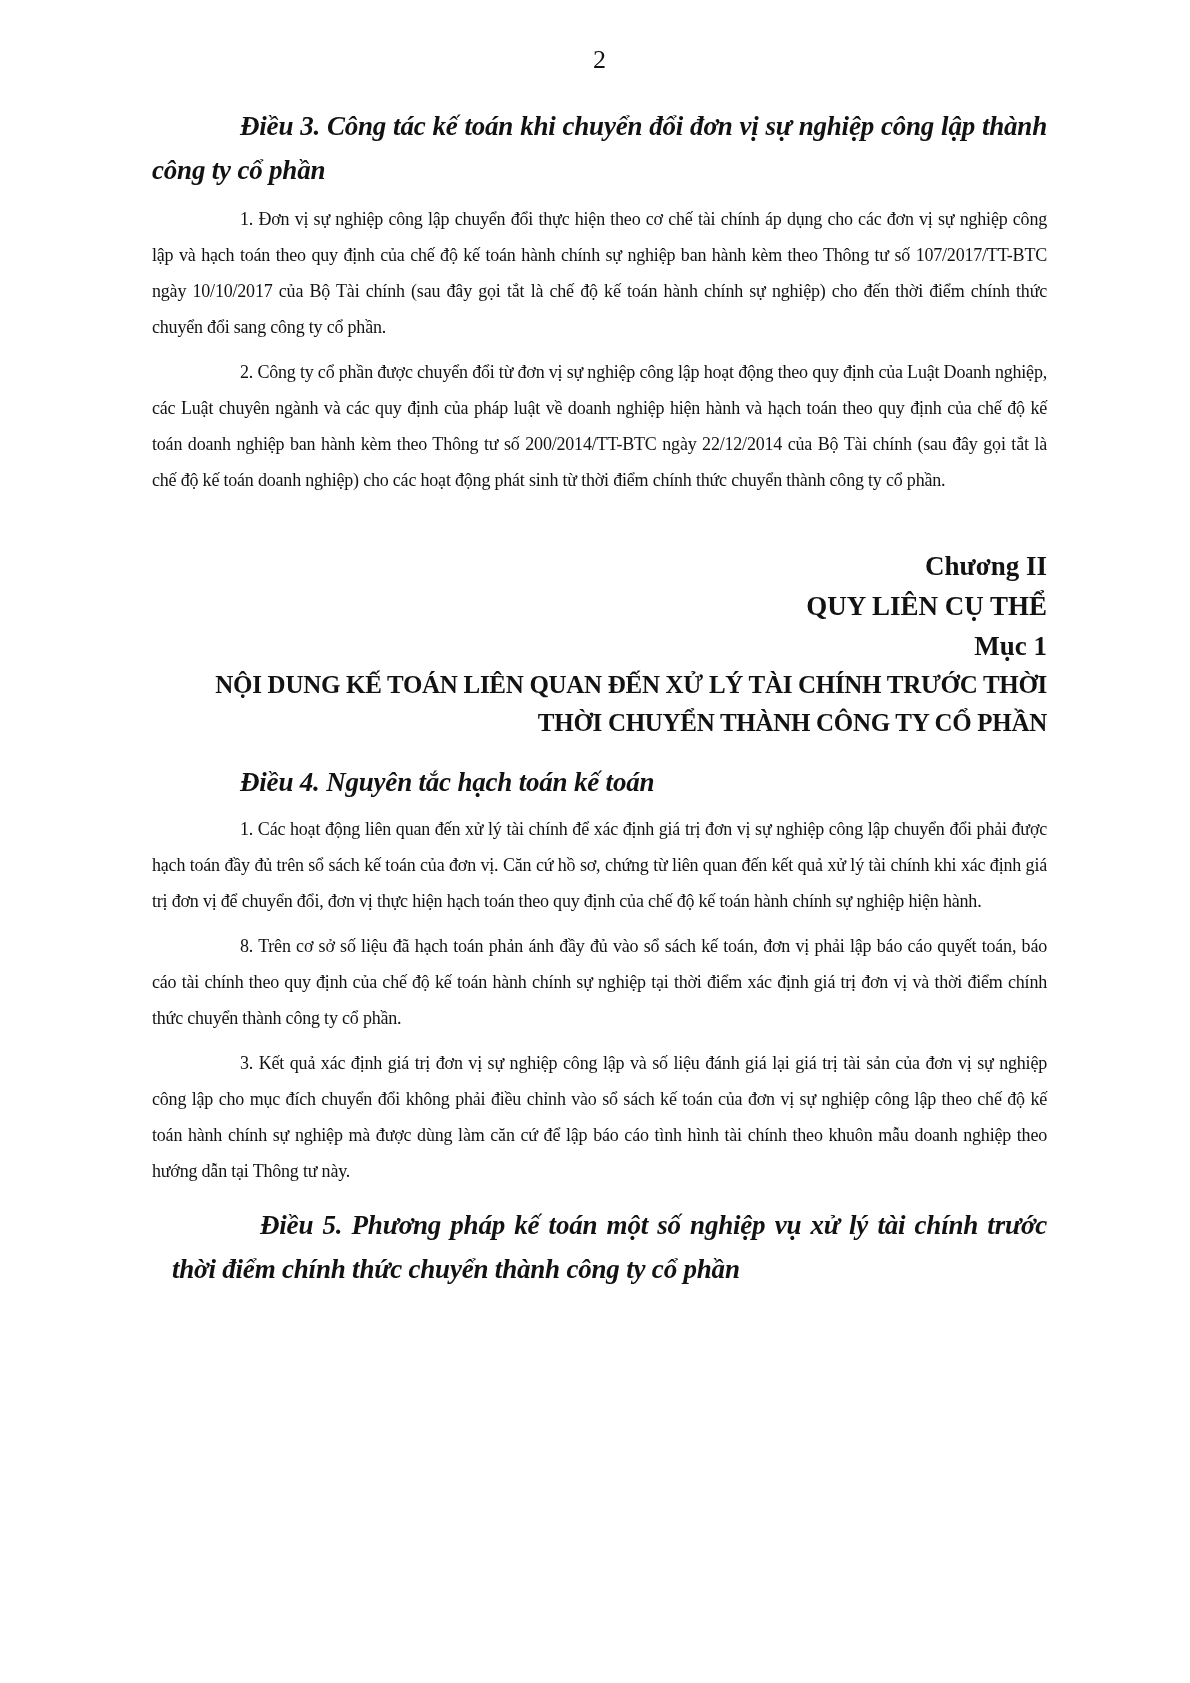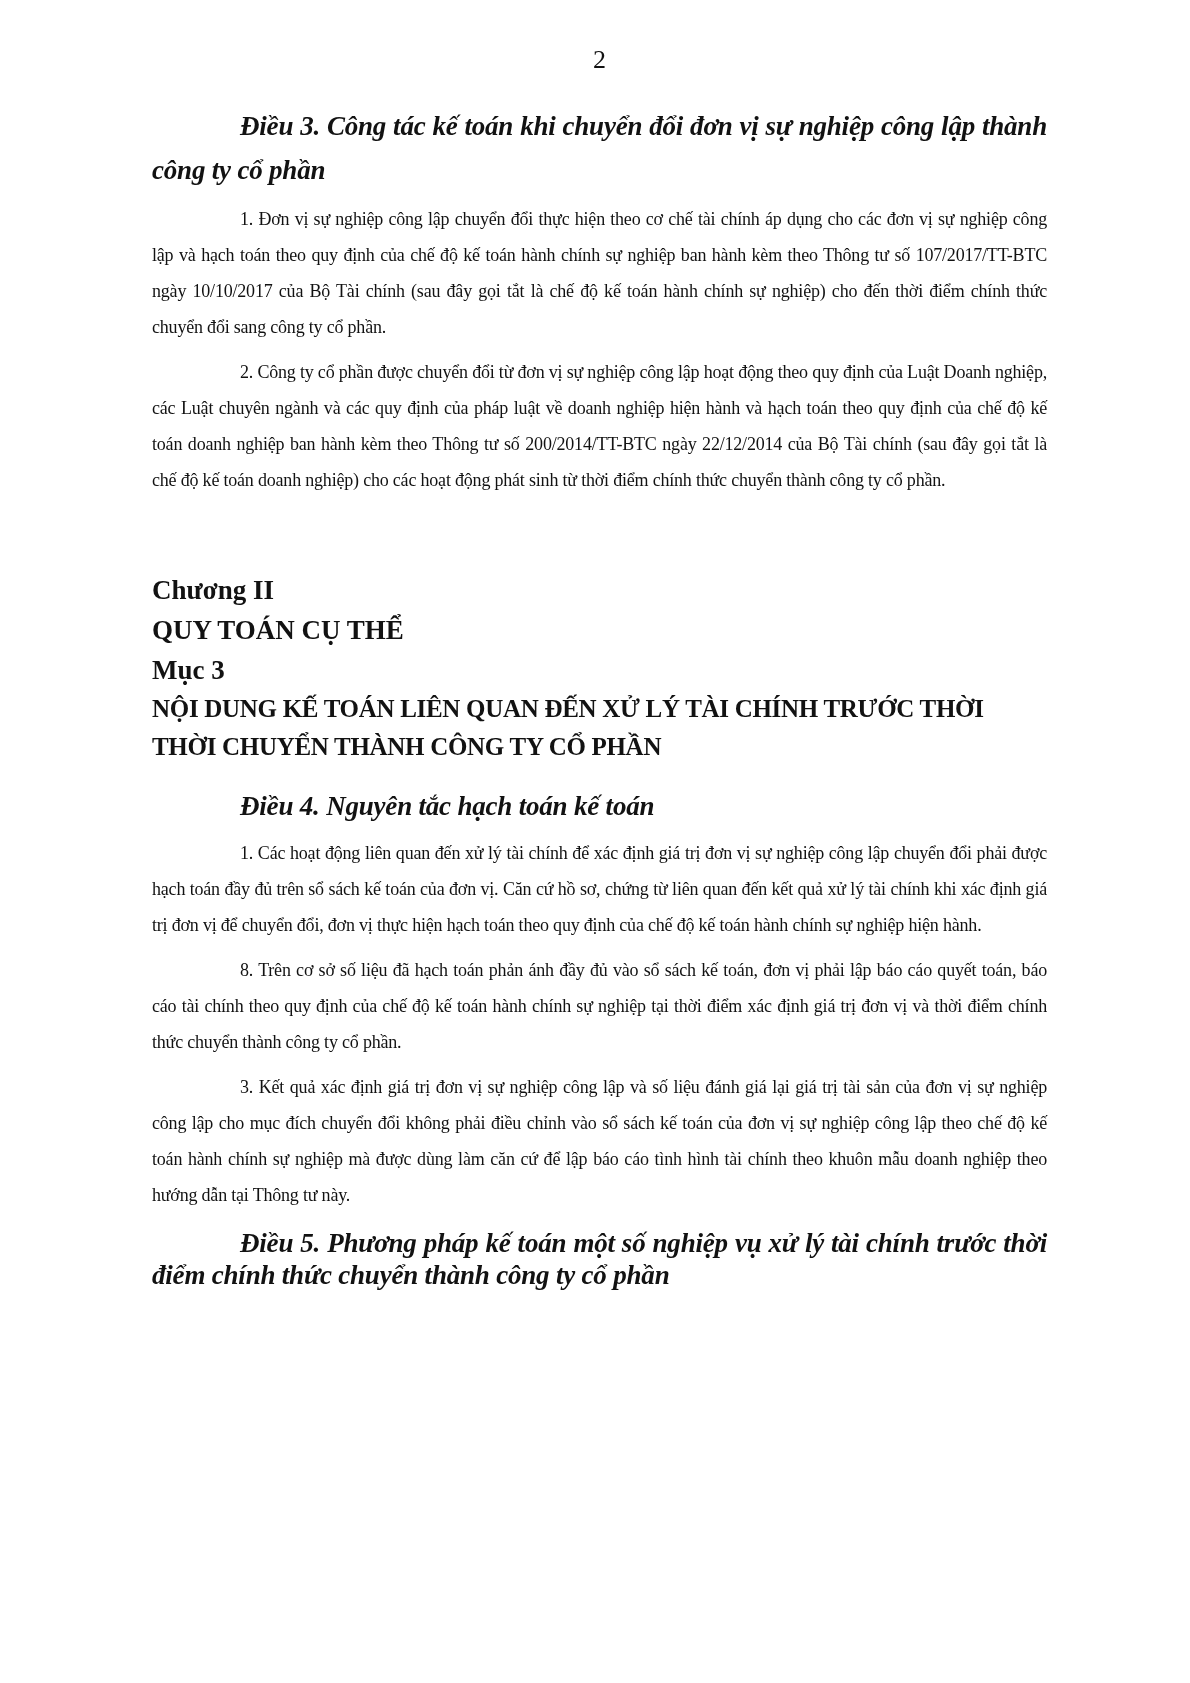--- a/index.html
+++ b/index.html
@@ -39,61 +39,62 @@
   }
   .body-para {
     font-size: 18px;
     line-height: 36px;
     text-align: justify;
     text-indent: 88px;
     letter-spacing: -0.2px;
     margin: 9px 0 0 0;
   }
   .chapter-block {
-    margin-top: 72px;
-    text-align: left;
+    margin-top: 48px;
+    text-align: right;
     font-weight: bold;
   }
   .chapter-label,
   .chapter-title,
   .section-label {
     font-size: 27px;
     line-height: 40px;
   }
   .section-title {
     font-size: 25px;
     line-height: 38px;
     letter-spacing: -0.3px;
   }
   .article-4-heading {
     margin-top: 20px;
     line-height: 40px;
   }
   .article-5-heading {
     margin-top: 14px;
-    line-height: 32px;
+    line-height: 44px;
+    margin-left: 20px;
   }
 </style>
 </head>
 <body>
 
 <div class="page">
 
   <div class="page-number">2</div>
 
   <h2 class="article-heading">Điều 3. Công tác kế toán khi chuyển đổi đơn vị sự nghiệp công lập thành công ty cổ phần</h2>
 
   <p class="body-para">1. Đơn vị sự nghiệp công lập chuyển đổi thực hiện theo cơ chế tài chính áp dụng cho các đơn vị sự nghiệp công lập và hạch toán theo quy định của chế độ kế toán hành chính sự nghiệp ban hành kèm theo Thông tư số 107/2017/TT-BTC ngày 10/10/2017 của Bộ Tài chính (sau đây gọi tắt là chế độ kế toán hành chính sự nghiệp) cho đến thời điểm chính thức chuyển đổi sang công ty cổ phần.</p>
 
   <p class="body-para">2. Công ty cổ phần được chuyển đổi từ đơn vị sự nghiệp công lập hoạt động theo quy định của Luật Doanh nghiệp, các Luật chuyên ngành và các quy định của pháp luật về doanh nghiệp hiện hành và hạch toán theo quy định của chế độ kế toán doanh nghiệp ban hành kèm theo Thông tư số 200/2014/TT-BTC ngày 22/12/2014 của Bộ Tài chính (sau đây gọi tắt là chế độ kế toán doanh nghiệp) cho các hoạt động phát sinh từ thời điểm chính thức chuyển thành công ty cổ phần.</p>
 
   <div class="chapter-block">
     <div class="chapter-label">Chương II</div>
-    <div class="chapter-title">QUY TOÁN CỤ THỂ</div>
-    <div class="section-label">Mục 3</div>
+    <div class="chapter-title">QUY LIÊN CỤ THỂ</div>
+    <div class="section-label">Mục 1</div>
     <div class="section-title">NỘI DUNG KẾ TOÁN LIÊN QUAN ĐẾN XỬ LÝ TÀI CHÍNH TRƯỚC THỜI THỜI CHUYỂN THÀNH CÔNG TY CỔ PHẦN</div>
   </div>
 
   <h2 class="article-heading article-4-heading">Điều 4. Nguyên tắc hạch toán kế toán</h2>
 
   <p class="body-para">1. Các hoạt động liên quan đến xử lý tài chính để xác định giá trị đơn vị sự nghiệp công lập chuyển đổi phải được hạch toán đầy đủ trên sổ sách kế toán của đơn vị. Căn cứ hồ sơ, chứng từ liên quan đến kết quả xử lý tài chính khi xác định giá trị đơn vị để chuyển đổi, đơn vị thực hiện hạch toán theo quy định của chế độ kế toán hành chính sự nghiệp hiện hành.</p>
 
   <p class="body-para">8. Trên cơ sở số liệu đã hạch toán phản ánh đầy đủ vào sổ sách kế toán, đơn vị phải lập báo cáo quyết toán, báo cáo tài chính theo quy định của chế độ kế toán hành chính sự nghiệp tại thời điểm xác định giá trị đơn vị và thời điểm chính thức chuyển thành công ty cổ phần.</p>
 
   <p class="body-para">3. Kết quả xác định giá trị đơn vị sự nghiệp công lập và số liệu đánh giá lại giá trị tài sản của đơn vị sự nghiệp công lập cho mục đích chuyển đổi không phải điều chỉnh vào sổ sách kế toán của đơn vị sự nghiệp công lập theo chế độ kế toán hành chính sự nghiệp mà được dùng làm căn cứ để lập báo cáo tình hình tài chính theo khuôn mẫu doanh nghiệp theo hướng dẫn tại Thông tư này.</p>

